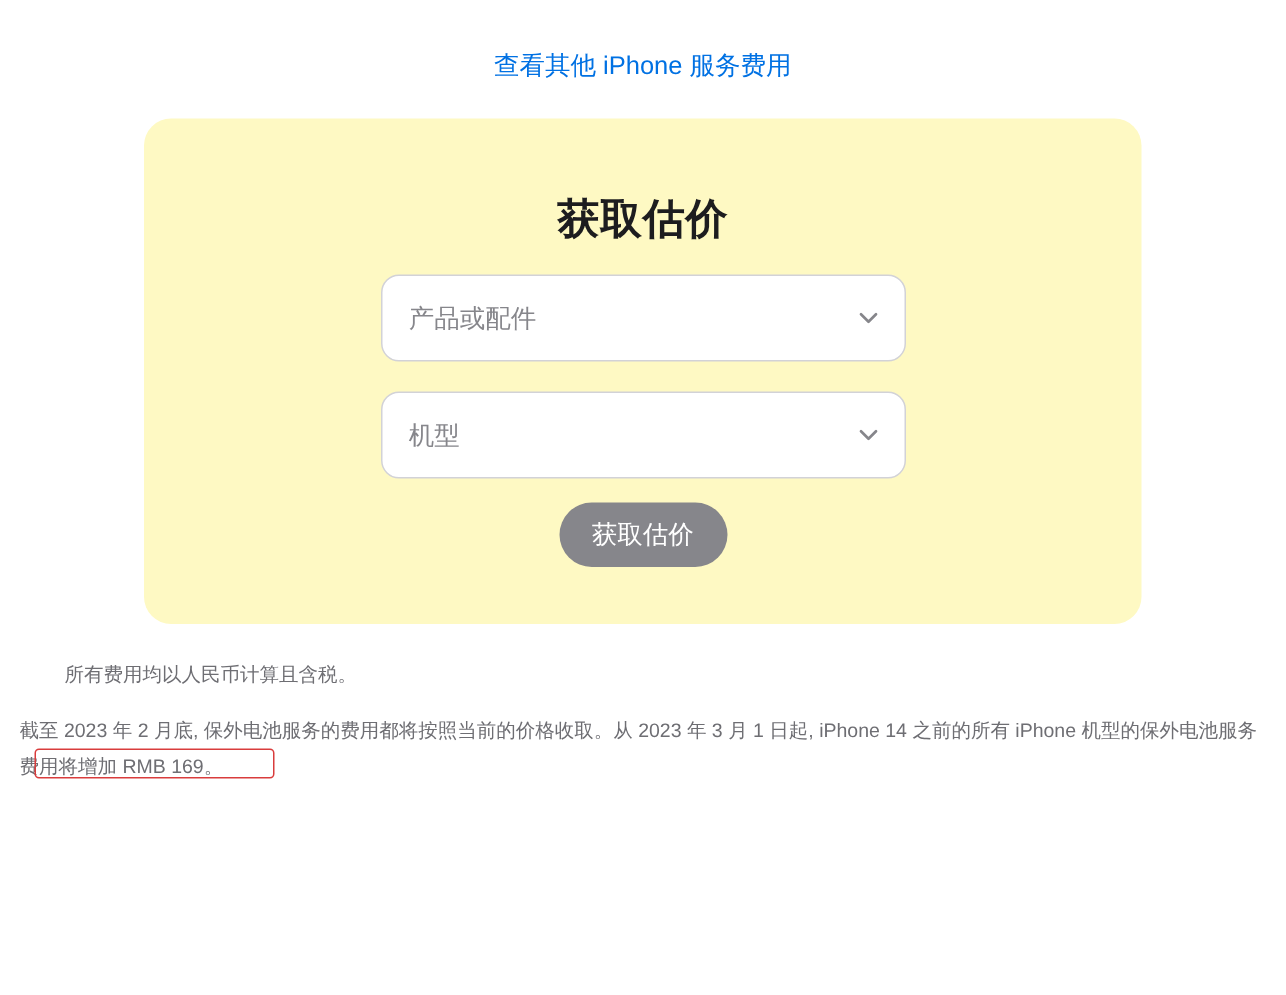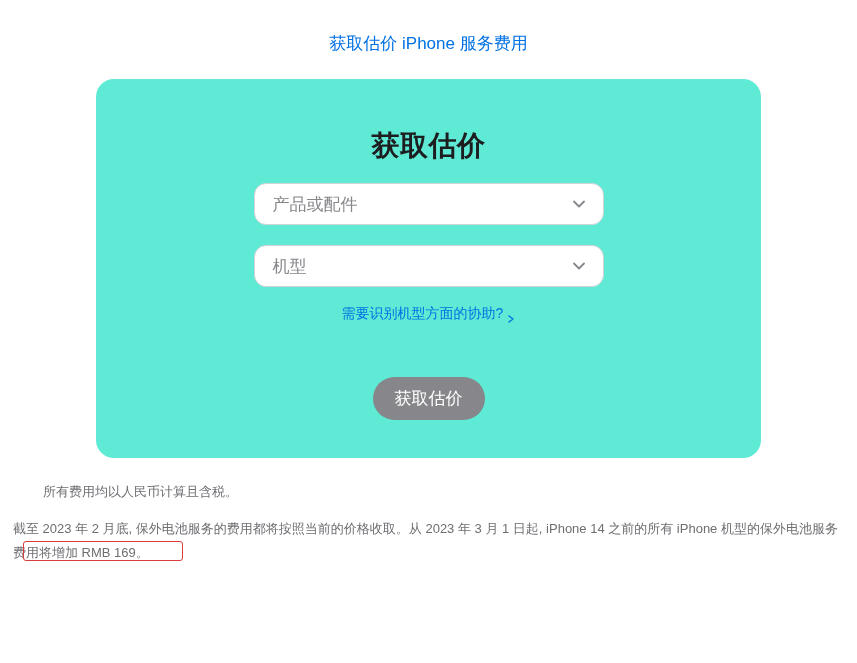--- a/index.html
+++ b/index.html
@@ -21,21 +21,21 @@
       padding: 32px 0 24px 0;
     }
     .top-link a {
       color: #0071e3;
       font-size: 17px;
       text-decoration: none;
     }
     .card {
       width: 665px;
       margin: 0 auto;
-      background: #5eead4;
+      background: #fef9c3;
       border-radius: 18px;
       padding: 48px 60px 38px 60px;
       text-align: center;
     }
     .card-title {
       font-size: 28px;
       font-weight: 600;
       color: #1d1d1f;
       margin-bottom: 18px;
       letter-spacing: 0.5px;
@@ -45,21 +45,21 @@
       color: #1d1d1f;
       margin-bottom: 44px;
     }
     .select-wrap {
       position: relative;
       width: 350px;
       margin: 0 auto 20px auto;
     }
     .select-field {
       width: 100%;
-      height: 42px;
+      height: 58px;
       border: 1px solid #d2d2d7;
       border-radius: 12px;
       background: #ffffff;
       padding: 0 44px 0 18px;
       font-size: 17px;
       color: #86868b;
       appearance: none;
       -webkit-appearance: none;
       text-align: left;
       display: flex;
@@ -128,21 +128,21 @@
       border: 1.5px solid #d93c3c;
       border-radius: 3px;
       pointer-events: none;
     }
   </style>
 </head>
 <body>
 
 <div class="page">
   <div class="top-link">
-    <a href="#">获取估价 iPhone 服务费用</a>
+    <a href="#">查看其他 iPhone 服务费用</a>
   </div>
 
   <div class="card">
     <div class="card-title">获取估价</div>
 
     <div class="select-wrap">
       <div class="select-field">
         <span>产品或配件</span>
       </div>
       <span class="chevron">
@@ -156,28 +156,20 @@
       <div class="select-field">
         <span>机型</span>
       </div>
       <span class="chevron">
         <svg viewBox="0 0 14 14">
             <path d="M2 4.5 L7 9.5 L12 4.5" fill="none" stroke="#86868b" stroke-width="1.8" stroke-linecap="round" stroke-linejoin="round"></path>
           </svg>
       </span>
     </div>
 
-    <a href="#" class="help-link">
-      <span>需要识别机型方面的协助?</span>
-      <span class="chev-right">
-        <svg viewBox="0 0 8 8">
-            <path d="M2 1 L6 4 L2 7" fill="none" stroke="#0071e3" stroke-width="1.4" stroke-linecap="round" stroke-linejoin="round"></path>
-          </svg>
-      </span>
-    </a>
 
     <div>
       <button class="submit-btn">获取估价</button>
     </div>
   </div>
 
   <div class="footnotes">
     <div class="footnote-1">所有费用均以人民币计算且含税。</div>
     <div class="footnote-2">
       <span>截至 2023 年 2 月底, 保外电池服务的费用都将按照当前的价格收取。从 2023 年 3 月 1 日起, iPhone 14 之前的所有 iPhone 机型的保外电池服务费用将增加 RMB 169。</span>

